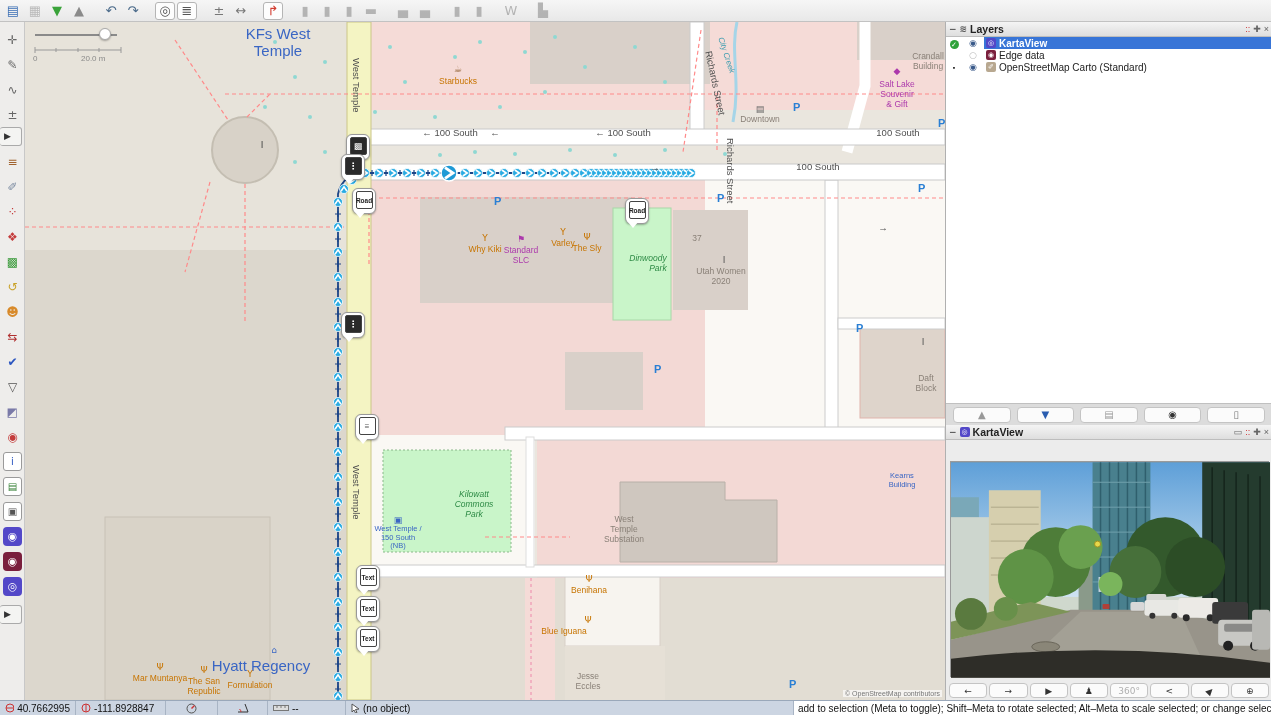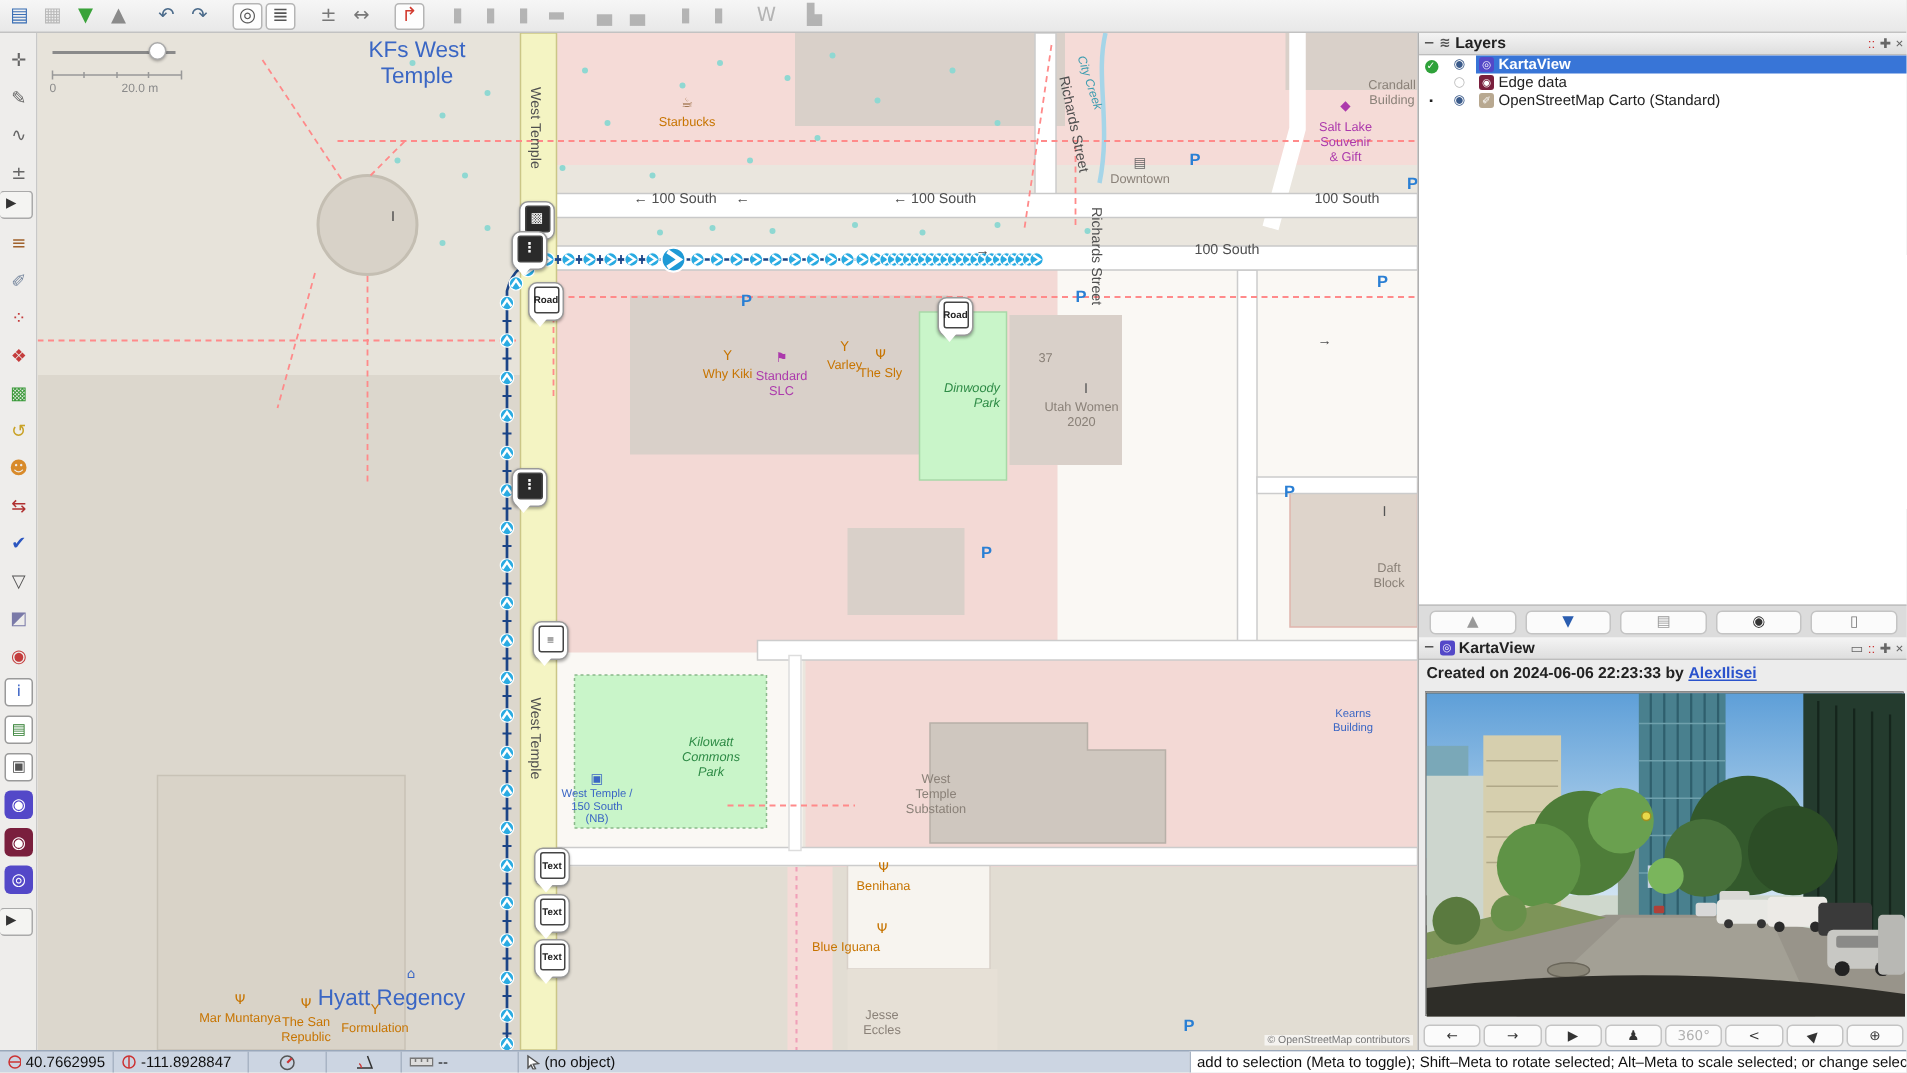--- a/index.html
+++ b/index.html
@@ -582,24 +582,20 @@
       <span class="ph-icon">−</span>
       <span class="lr-chip" style="background:#5348c8;margin-right:3px">◎</span>
       <span>KartaView</span>
       <span class="ph-right">
         <span>▭</span>
         <span style="color:#c33">::</span>
         <span>✚</span>
         <span>×</span>
       </span>
     </div>
-    <div id="kv-created">
-      <span>Created on 2024-06-06 22:23:33 by</span>
-      <a href="#">AlexIlisei</a>
-    </div>
     <div id="kv-photo">
       <svg width="319" height="216" viewBox="0 0 320 216">
         <defs>
           <linearGradient id="sky" x1="0" y1="0" x2="0" y2="1">
             <stop offset="0" stop-color="#5e9fd8"></stop>
               <stop offset="1" stop-color="#cfe3f2"></stop>
           </linearGradient>
         </defs>
         <rect x="0" y="0" width="320" height="216" fill="#cfd8cd"></rect>
         <rect x="0" y="0" width="320" height="135" fill="url(#sky)"></rect>

